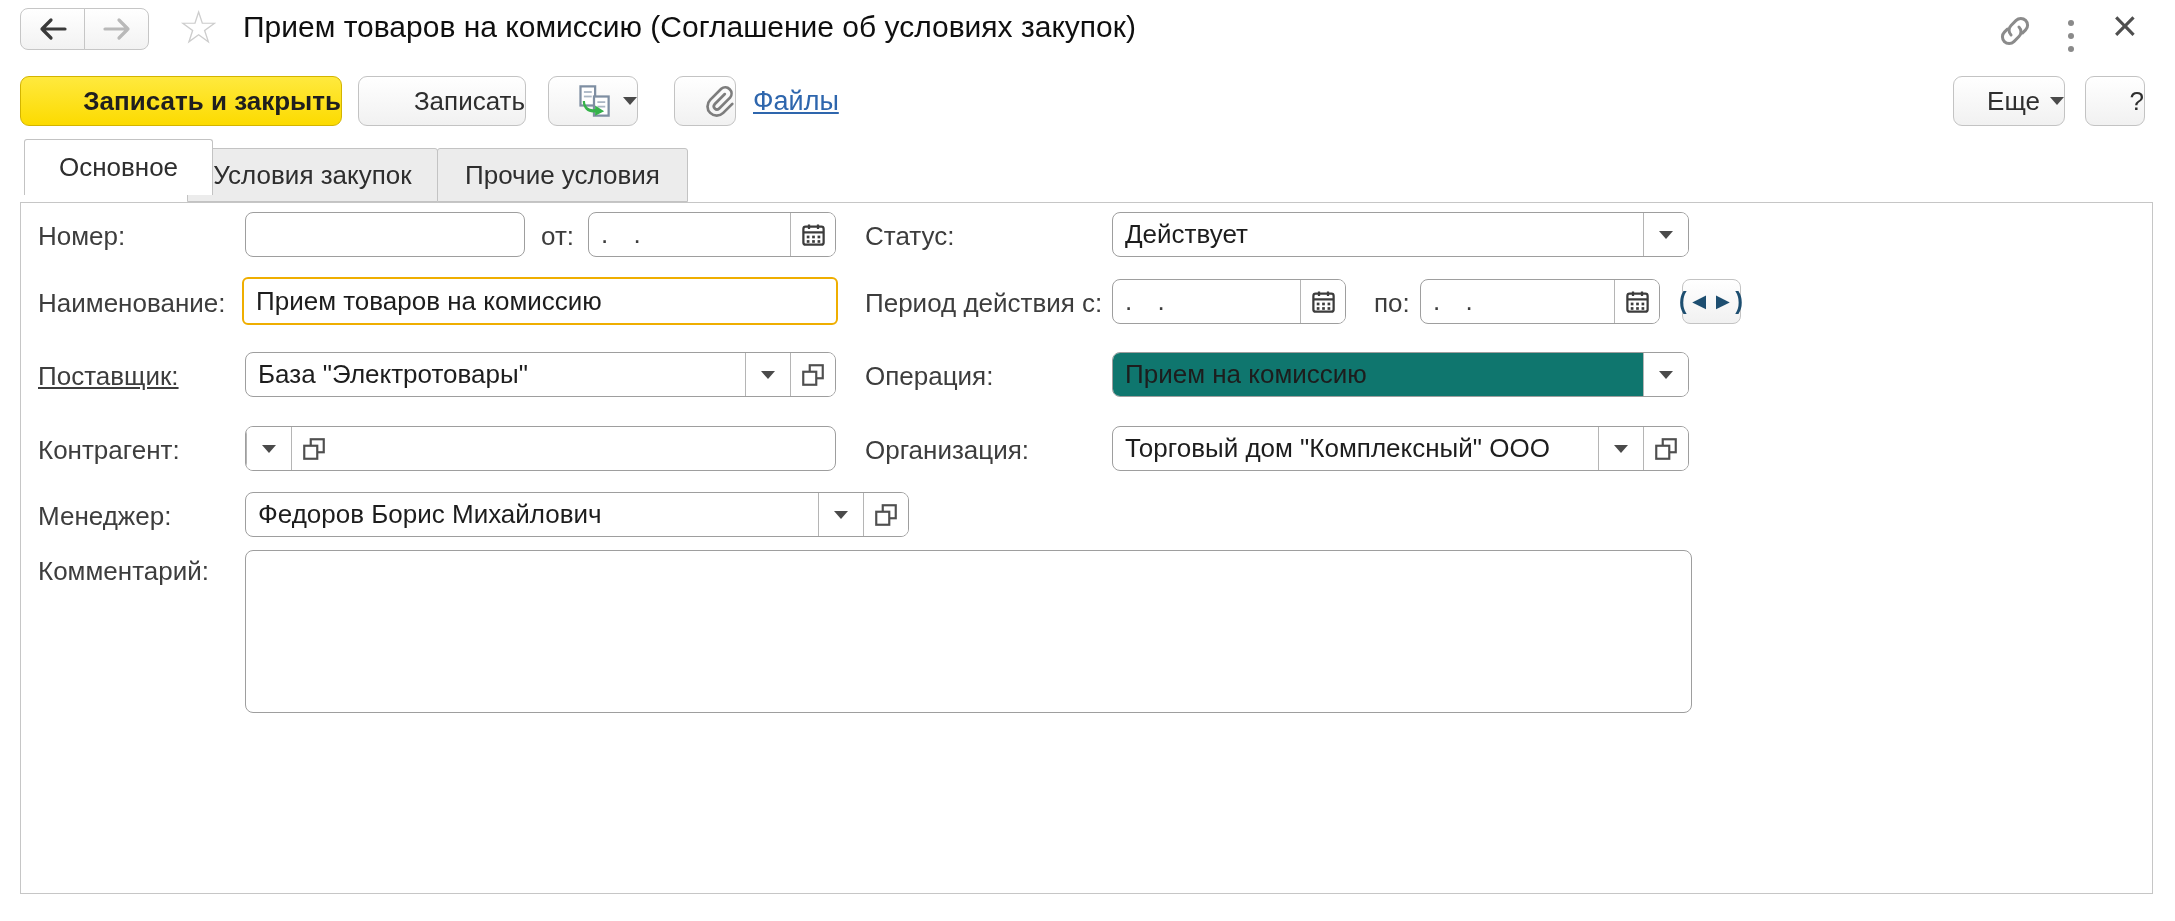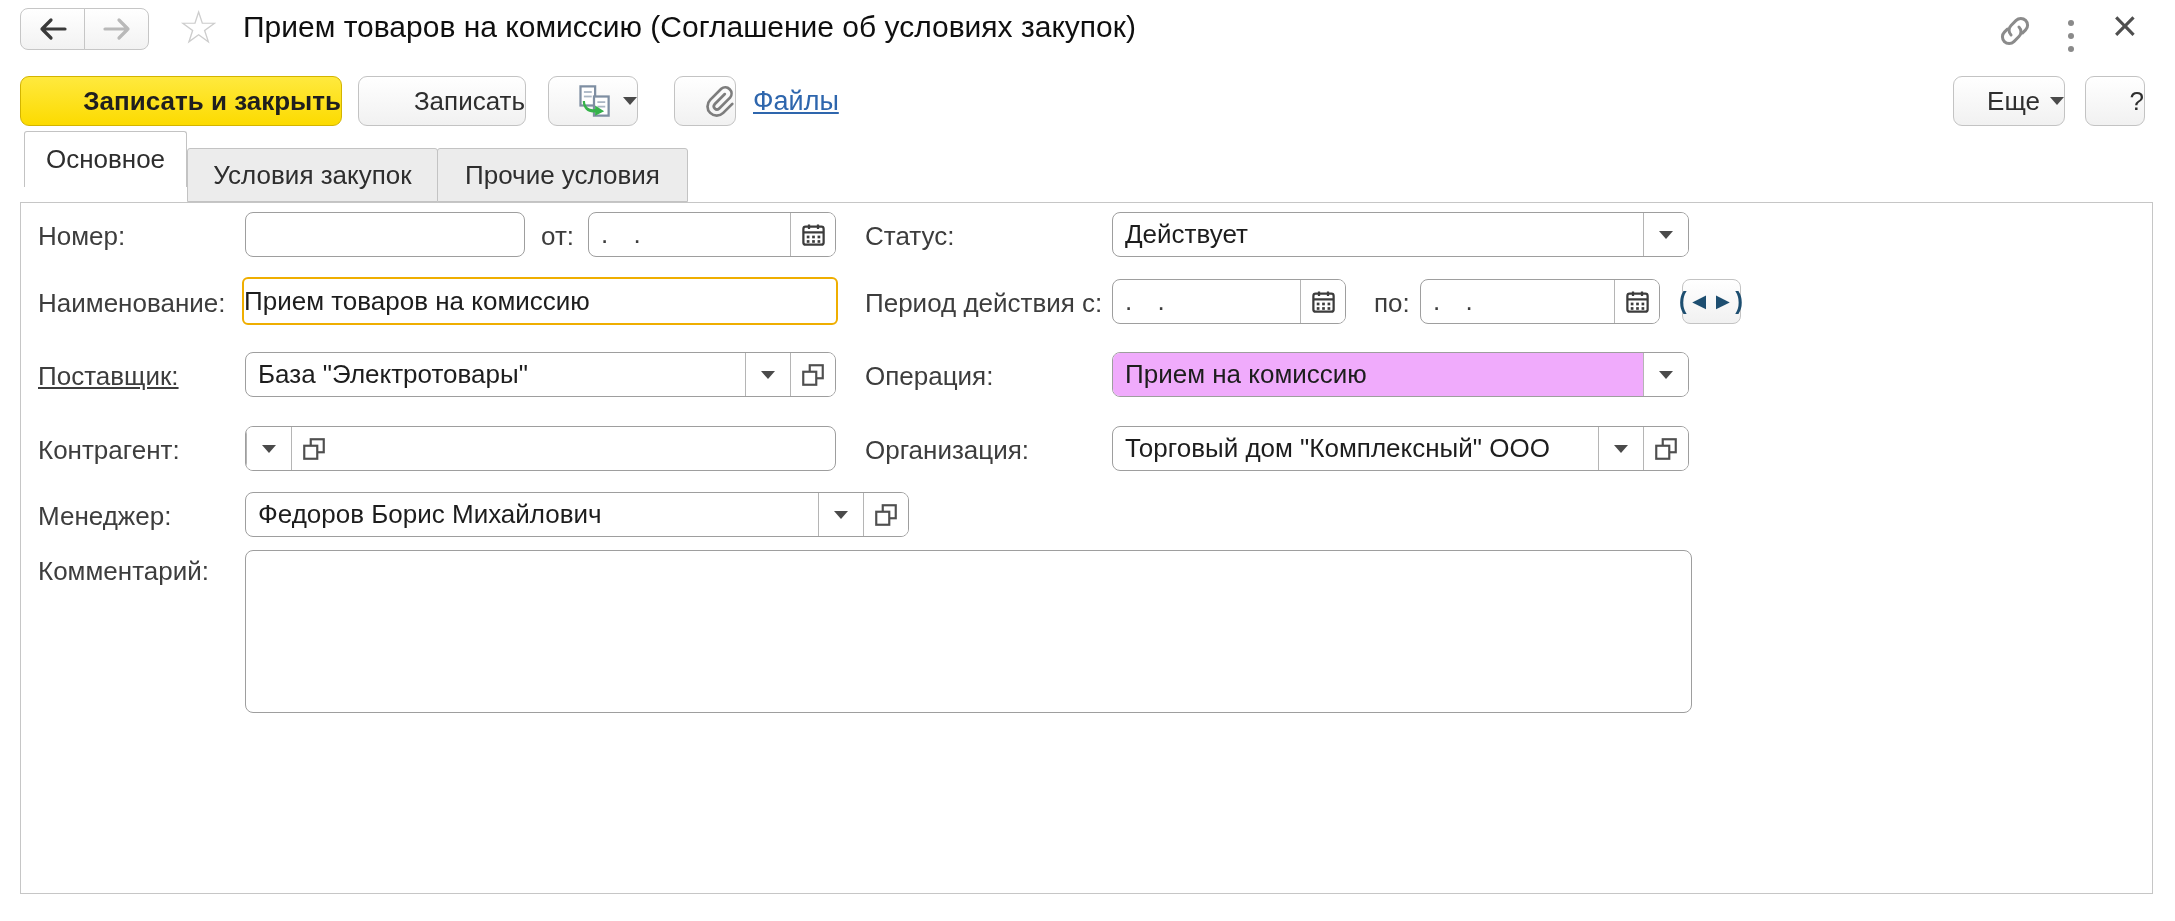--- a/index.html
+++ b/index.html
@@ -34,25 +34,25 @@
   .tab.active{background:#fff;height:56px;border-bottom:none;z-index:3;}
   .panel{position:absolute;left:20px;top:202px;width:2133px;height:692px;background:#fff;
          border:1px solid #c6c6c6;z-index:1;}
 
   
   .lbl{position:absolute;font-size:26px;color:#3d3d3d;white-space:nowrap;z-index:2;}
   .fld{position:absolute;display:flex;border:1px solid #9e9e9e;border-radius:8px;background:#fff;overflow:hidden;z-index:2;}
   .fld input{border:none;outline:none;flex:1;min-width:0;background:transparent;
              font-family:inherit;font-size:26px;color:#1d1d1d;padding:0 12px;}
   .fld input.datev{letter-spacing:9px;color:#3c3c3c;}
-  .fld input.tinted{background:#f0abfc;}
+  .fld input.tinted{background:#0f766e;}
   .seg{width:45px;border-left:1px solid #b5b5b5;display:flex;align-items:center;justify-content:center;
        background:#fff;cursor:pointer;flex:0 0 45px;}
   .focusfld{position:absolute;border:2px solid #efae00;border-radius:6px;background:#fff;display:flex;z-index:2;}
-  .focusfld input{border:none;outline:none;flex:1;font-family:inherit;font-size:26px;color:#1d1d1d;padding:0 0;background:transparent;}
+  .focusfld input{border:none;outline:none;flex:1;font-family:inherit;font-size:26px;color:#1d1d1d;padding:0 12px;background:transparent;}
   .periodbtn{position:absolute;width:59px;height:45px;border:1px solid #c3c3c3;border-radius:8px;
              background:linear-gradient(#ffffff,#f1f1f1);display:flex;align-items:center;justify-content:center;
              cursor:pointer;z-index:2;}
   .periodglyph{font-size:23px;font-weight:bold;color:#1d4e70;letter-spacing:1px;}
   textarea.comment{position:absolute;border:1px solid #9e9e9e;border-radius:8px;resize:none;outline:none;
                    font-family:inherit;font-size:26px;padding:10px 14px;z-index:2;}
 </style>
 </head>
 <body>
 
@@ -123,21 +123,21 @@
     <span>Еще</span>
     <span class="caret"></span>
   </div>
 
   <div class="btn" style="left:2085px;top:76px;width:60px;">
     <span>?</span>
   </div>
 
   <div class="panel"></div>
 
-  <div class="tab active" style="left:24px;top:131px;width:163px;">
+  <div class="tab active" style="left:24px;top:139px;width:189px;">
     <span>Основное</span>
   </div>
   <div class="tab" style="left:187px;top:148px;width:251px;">
     <span>Условия закупок</span>
   </div>
   <div class="tab" style="left:437px;top:148px;width:251px;">
     <span>Прочие условия</span>
   </div>
 
   <div class="lbl" style="left:38px;top:221px;">Номер:</div>

